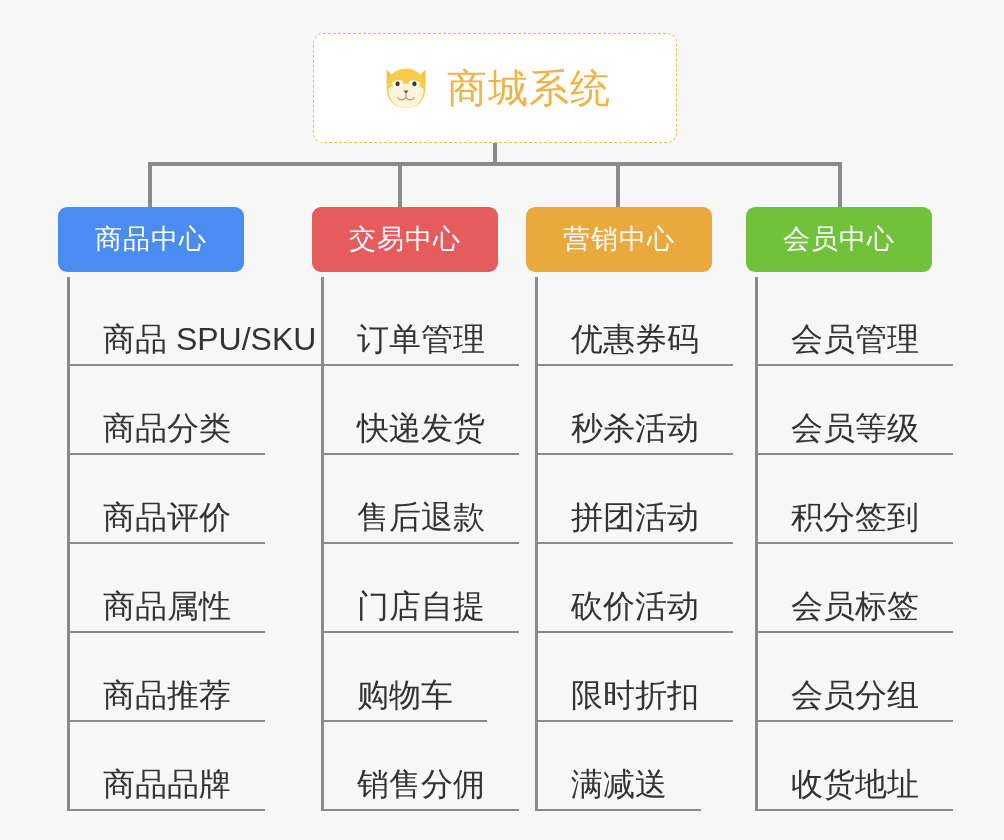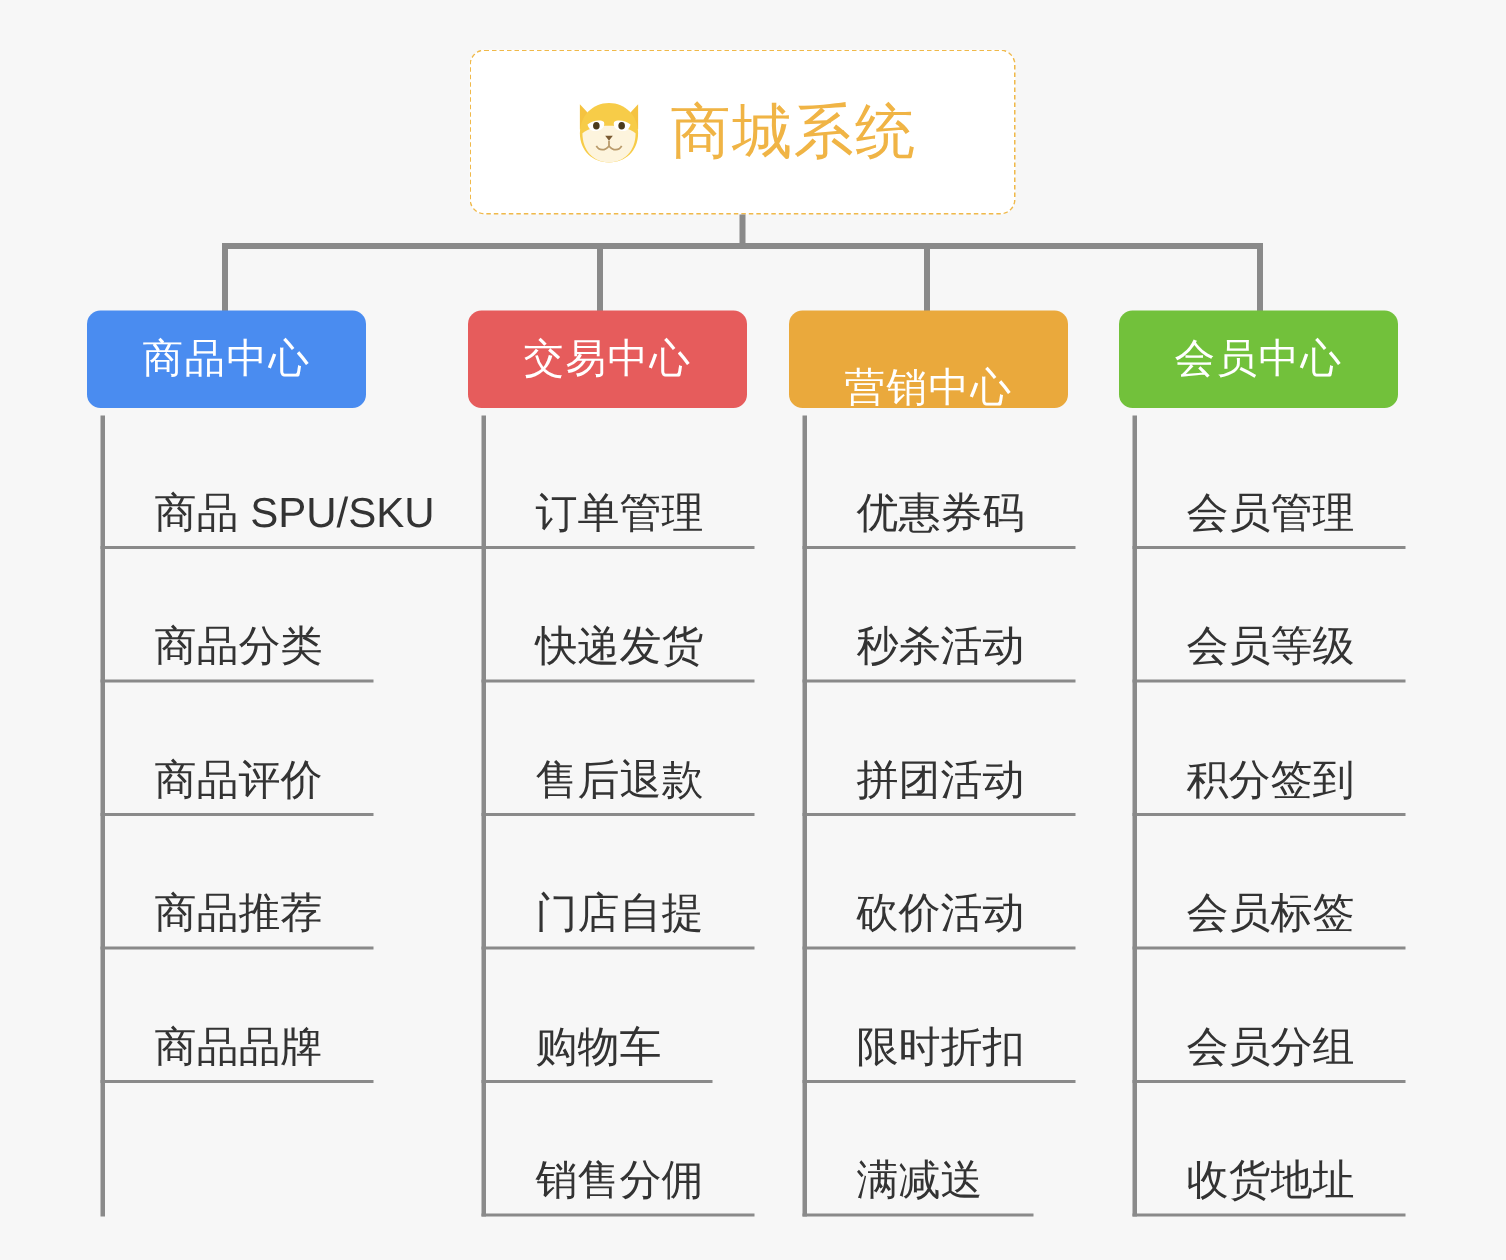--- a/index.html
+++ b/index.html
@@ -118,21 +118,21 @@
     align-items: flex-end;
     padding-left: 9px;
   }
   .leaf-inner {
     position: relative;
     display: inline-block;
     padding: 0 34px 6px 36px;
     border-bottom: 2px solid #8a8a8a;
   }
   .leaf-label {
-    font-size: 28px;
+    font-size: 32px;
     color: #333333;
     line-height: 1.15;
     white-space: nowrap;
     display: block;
   }
 </style>
 </head>
 <body>
 
 <div id="mindmap">
@@ -178,20 +178,25 @@
             <span class="leaf-label">商品分类</span>
           </span>
         </div>
       <div class="leaf-item">
           <span class="leaf-inner">
             <span class="leaf-label">商品评价</span>
           </span>
         </div>
       <div class="leaf-item">
           <span class="leaf-inner">
+            <span class="leaf-label">商品属性</span>
+          </span>
+        </div>
+      <div class="leaf-item">
+          <span class="leaf-inner">
             <span class="leaf-label">商品推荐</span>
           </span>
         </div>
       <div class="leaf-item">
           <span class="leaf-inner">
             <span class="leaf-label">商品品牌</span>
           </span>
         </div>
     </div>
   </div>
@@ -229,21 +234,21 @@
         </div>
       <div class="leaf-item">
           <span class="leaf-inner">
             <span class="leaf-label">销售分佣</span>
           </span>
         </div>
     </div>
   </div>
 
   <div class="column" style="left:526px;width:186px;">
-    <div class="cat-header" style="background:#eaa93c;align-items:flex-end;">
+    <div class="cat-header" style="background:#eaa93c;">
       <span class="cat-header-label">营销中心</span>
     </div>
     <div class="leaf-list">
       <div class="spine" style="height:534px;"></div>
       <div class="leaf-item">
           <span class="leaf-inner">
             <span class="leaf-label">优惠券码</span>
           </span>
         </div>
       <div class="leaf-item">

